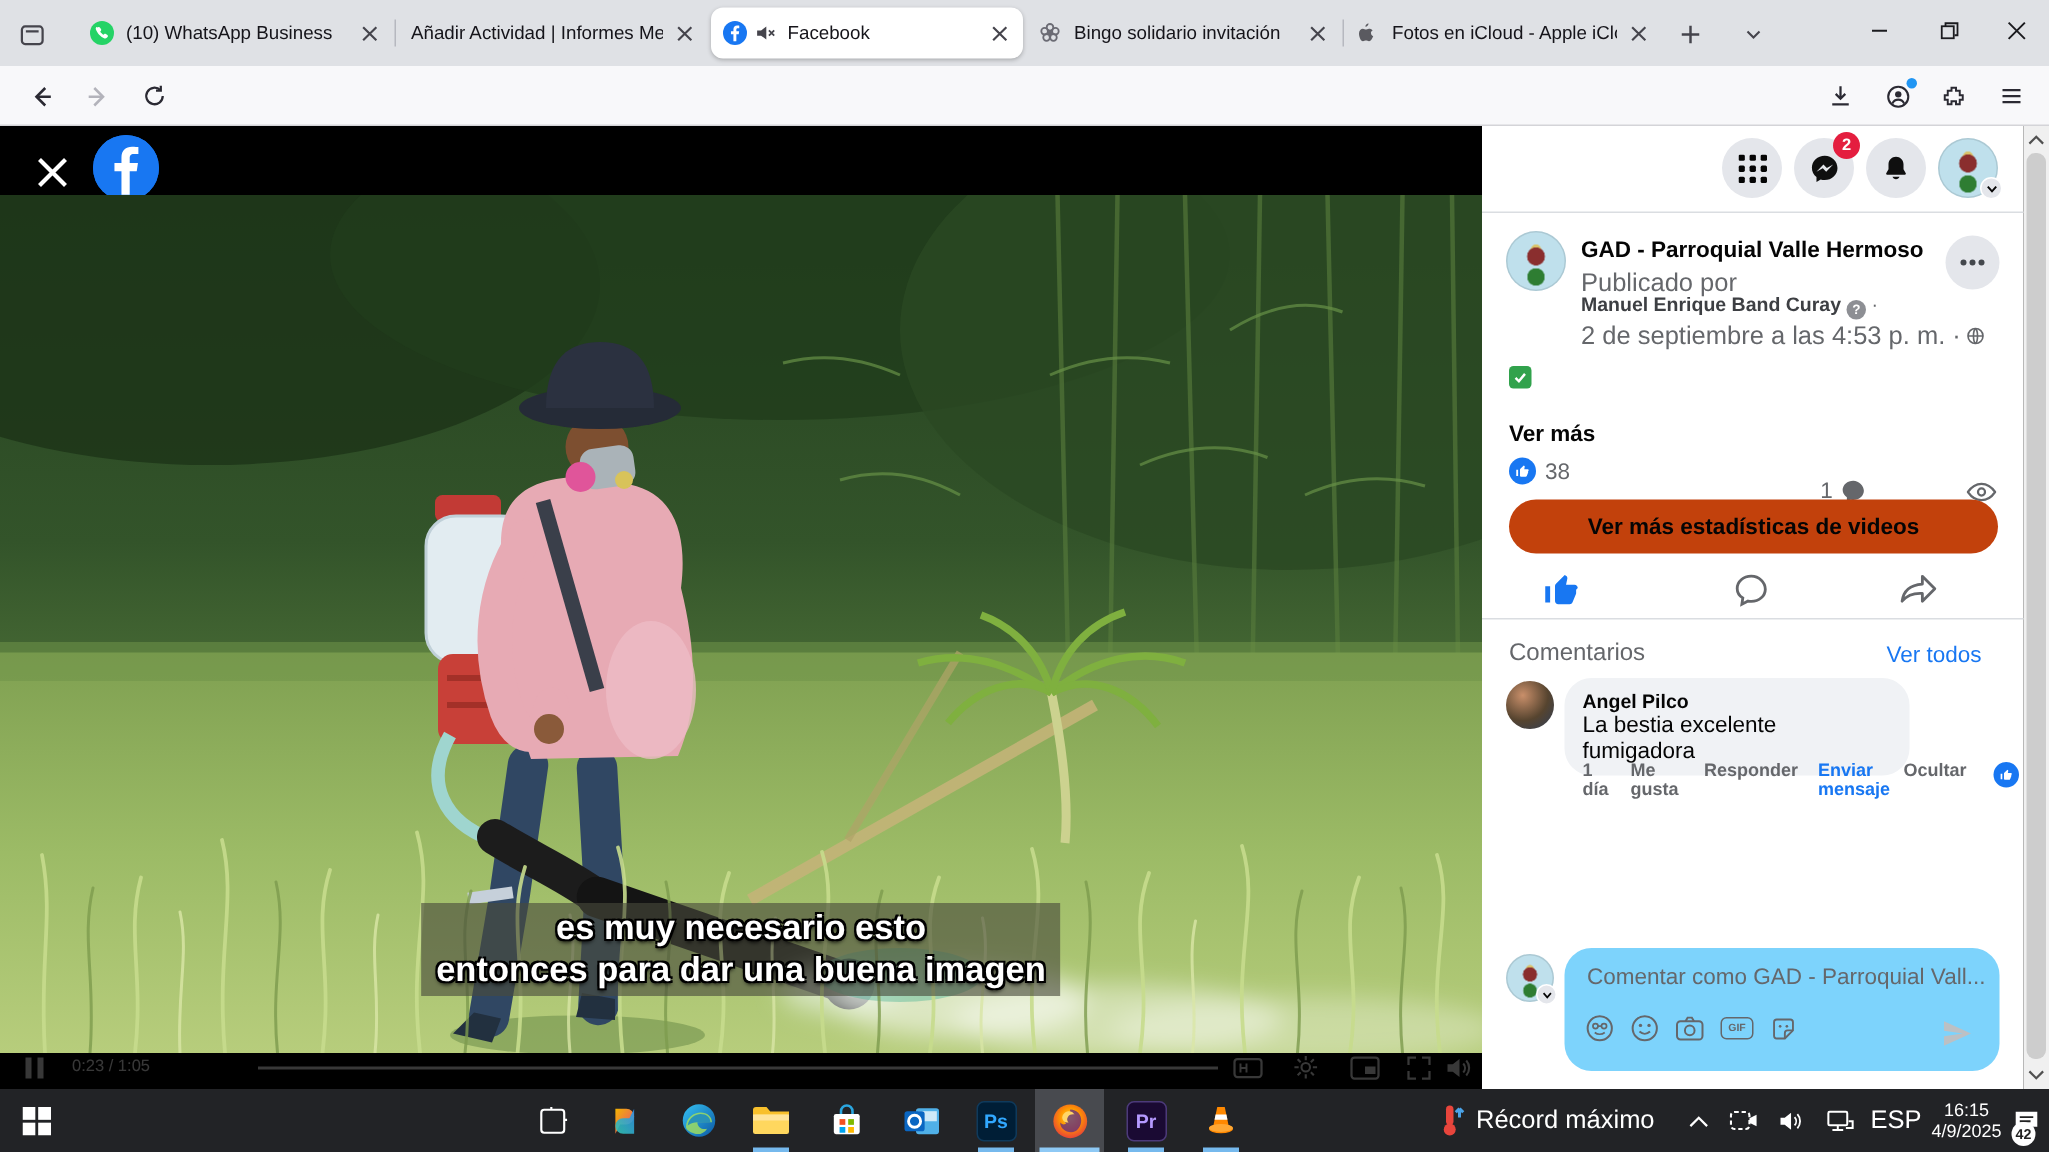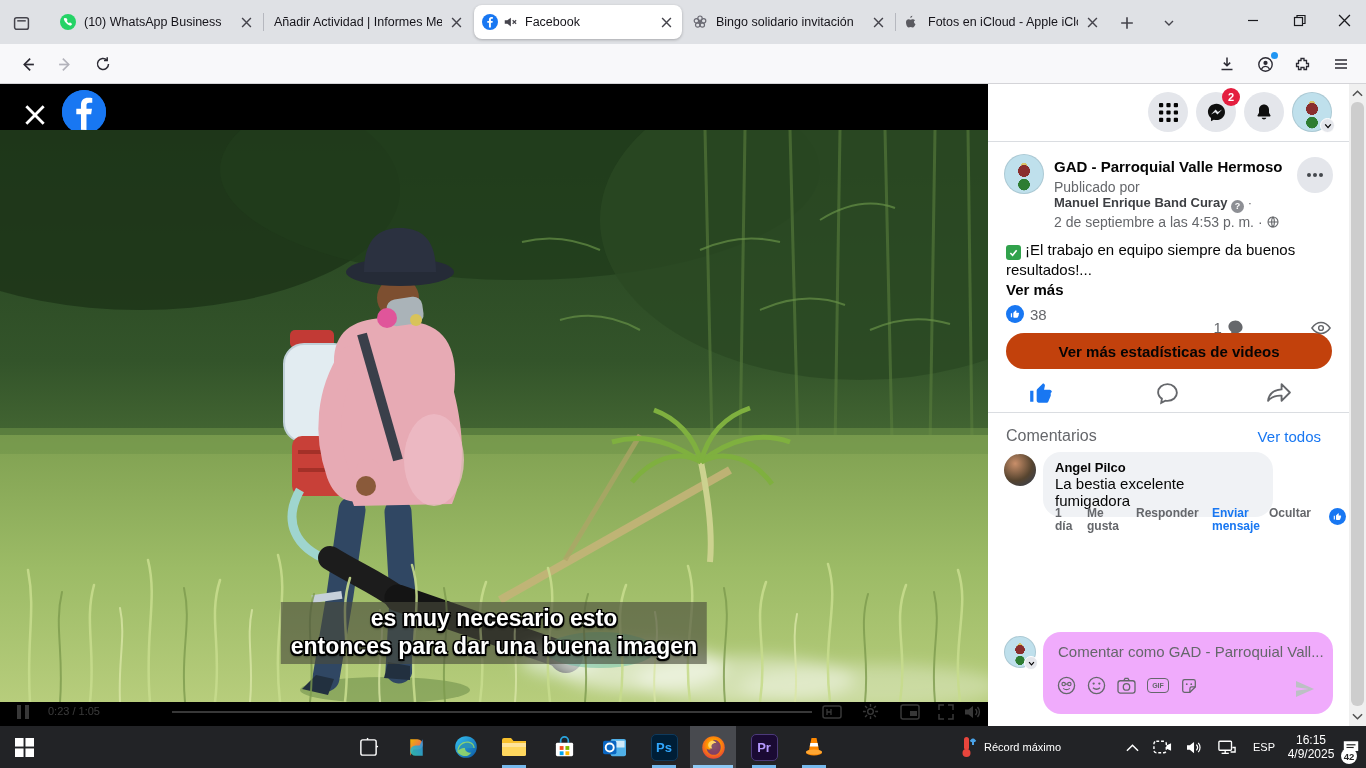--- a/index.html
+++ b/index.html
@@ -38,38 +38,38 @@
   .sidebar { position:absolute; left:988px; top:84px; width:361px; height:642px; background:#fff; }
   .fbicon { position:absolute; width:40px; height:40px; border-radius:50%; background:#e4e6eb; display:flex; align-items:center; justify-content:center; }
   .badge { position:absolute; top:-4px; right:-4px; min-width:18px; height:18px; border-radius:9px; background:#e41e3f; color:#fff; font-size:11px; font-weight:bold; display:flex; align-items:center; justify-content:center; padding:0 4px; }
   .gad-avatar { border-radius:50%; border:1px solid rgba(0,0,0,.1);
     background: radial-gradient(circle at 50% 78%, #2e7d32 0 16%, rgba(0,0,0,0) 17%),
                radial-gradient(circle at 50% 42%, #8a2e2e 0 20%, rgba(0,0,0,0) 21%),
                radial-gradient(circle at 50% 30%, #d9c36a 0 10%, rgba(0,0,0,0) 11%),
                radial-gradient(circle, #bfe0ec 0 100%); }
   .divider { position:absolute; left:0; width:361px; height:1px; background:#dadde1; }
   .post-name { font-size:15px; font-weight:bold; color:#050505; }
-  .meta { font-size:14px; color:#65676b; }
+  .meta { font-size:17px; color:#65676b; }
   .post-text { font-size:15px; color:#050505; line-height:20px; }
   .stats-btn { position:absolute; left:18px; top:249px; width:326px; height:36px; background:#c2410c; border:none; border-radius:18px; font-family:"Liberation Sans",sans-serif; font-size:15px; font-weight:bold; color:#050505; }
   .blue { color:#1877f2; }
   .bubble { position:absolute; background:#f0f2f5; border-radius:18px; padding:8px 12px; }
   .c-act { font-size:12px; font-weight:bold; color:#65676b; line-height:13px; }
-  .composer { position:absolute; left:55px; top:548px; width:290px; height:82px; background:#f0abfc; border-radius:18px; }
+  .composer { position:absolute; left:55px; top:548px; width:290px; height:82px; background:#7dd3fc; border-radius:18px; }
   .likepill { width:18px; height:18px; border-radius:50%; background:#1877f2; display:flex; align-items:center; justify-content:center; }
 
   
   .scrollbar { position:absolute; left:1349px; top:84px; width:17px; height:642px; background:#f0f0f0; }
   .sb-thumb { position:absolute; left:2px; top:18px; width:13px; height:604px; background:#cdcdcd; border-radius:6px; }
 
   
   .taskbar { position:absolute; left:0; top:726px; width:1366px; height:42px; background:#222326; }
   .tb-btn { position:absolute; top:0; height:42px; display:flex; align-items:center; justify-content:center; }
   .tb-underline { position:absolute; bottom:0; left:50%; transform:translateX(-50%); width:24px; height:3px; background:#76b9ed; }
-  .tray-text { color:#fff; font-size:11px; }
+  .tray-text { color:#fff; font-size:17px; }
   .appletter { font-weight:bold; font-size:13px; }
   .clock { color:#fff; font-size:12px; text-align:center; line-height:14px; }
 </style>
 </head>
 <body>
 
 <div class="screen">
 
   <div class="tabbar">
     <div class="chrome-btn" style="left:8px;top:10px;width:26px;height:26px;">
@@ -480,21 +480,21 @@
           <circle cx="9" cy="3" r="2" fill="#44484d"></circle>
           <circle cx="15" cy="3" r="2" fill="#44484d"></circle>
         </svg>
     </div>
 
     <div class="post-text" style="position:absolute;left:18px;top:156px;width:330px;">
       <span style="display:inline-flex;width:15px;height:15px;border-radius:3px;background:#31a24c;color:#fff;align-items:center;justify-content:center;vertical-align:-2px;margin-right:4px;">
           <svg width="9" height="9" viewBox="0 0 10 10">
             <path d="M1.5 5.5l2.5 2.5 4.5-5.5" fill="none" stroke="#fff" stroke-width="1.8"></path>
           </svg>
-        </span><span>¡El trabajo en equipo siempre da buenos resultados!...</span>
+        </span>
     </div>
     <div style="position:absolute;left:18px;top:197px;font-size:15px;font-weight:bold;color:#050505;">Ver más</div>
 
     <div style="position:absolute;left:18px;top:221px;display:flex;align-items:center;gap:6px;">
       <span class="likepill">
           <svg width="10" height="10" viewBox="0 0 24 24">
             <path d="M2 10h3v10H2zM22 11c0-1.1-.9-2-2-2h-5.2l.8-3.8v-.3c0-.4-.2-.8-.4-1L14 3 8.6 8.4c-.4.4-.6.9-.6 1.4V19c0 1.1.9 2 2 2h7c.8 0 1.5-.5 1.8-1.2l2.1-5c.1-.2.1-.5.1-.7v-2z" fill="#fff"></path>
           </svg>
         </span>
       <span style="font-size:15px;color:#65676b;">38</span>

